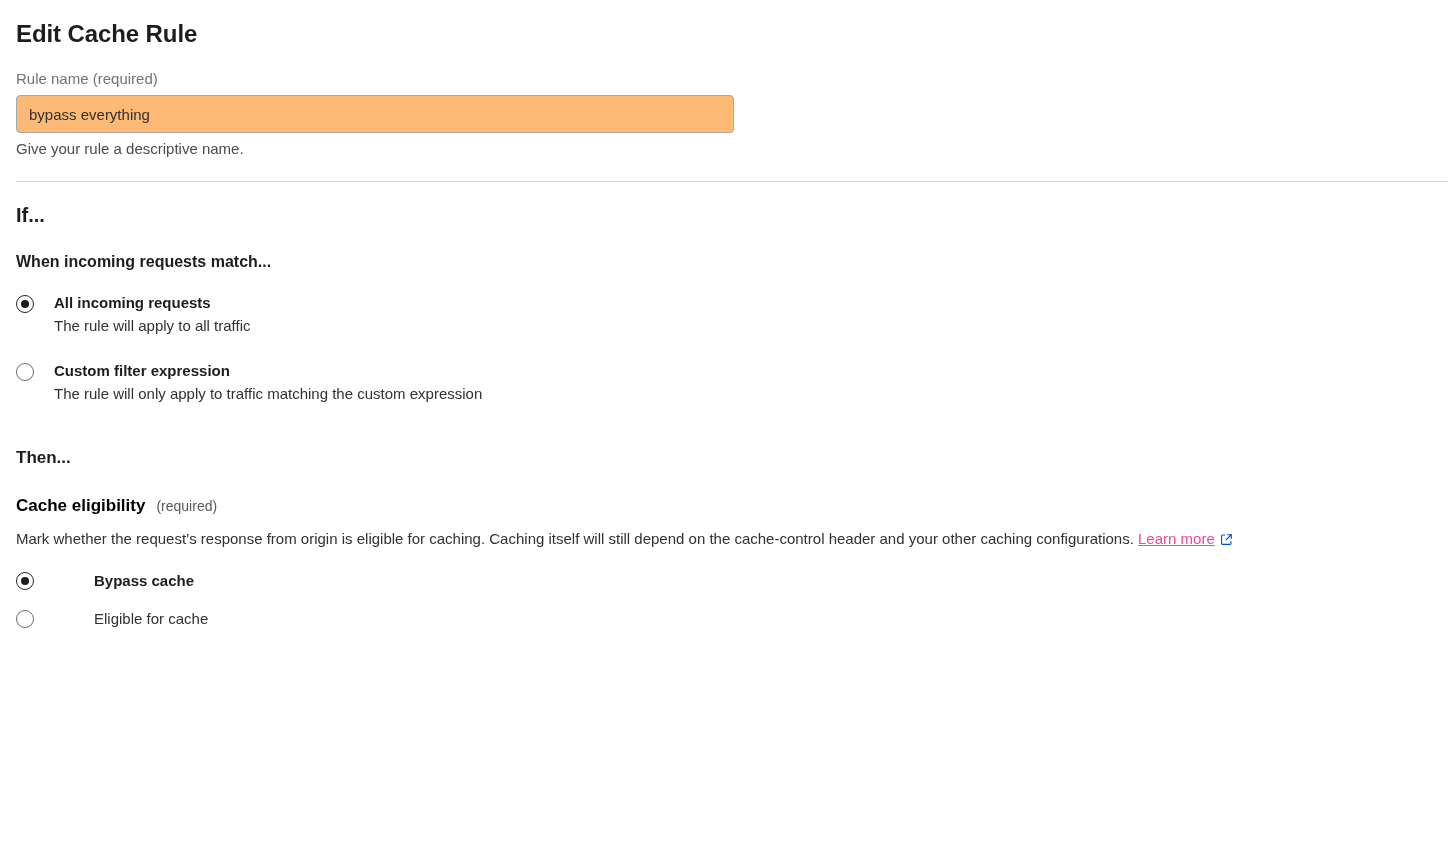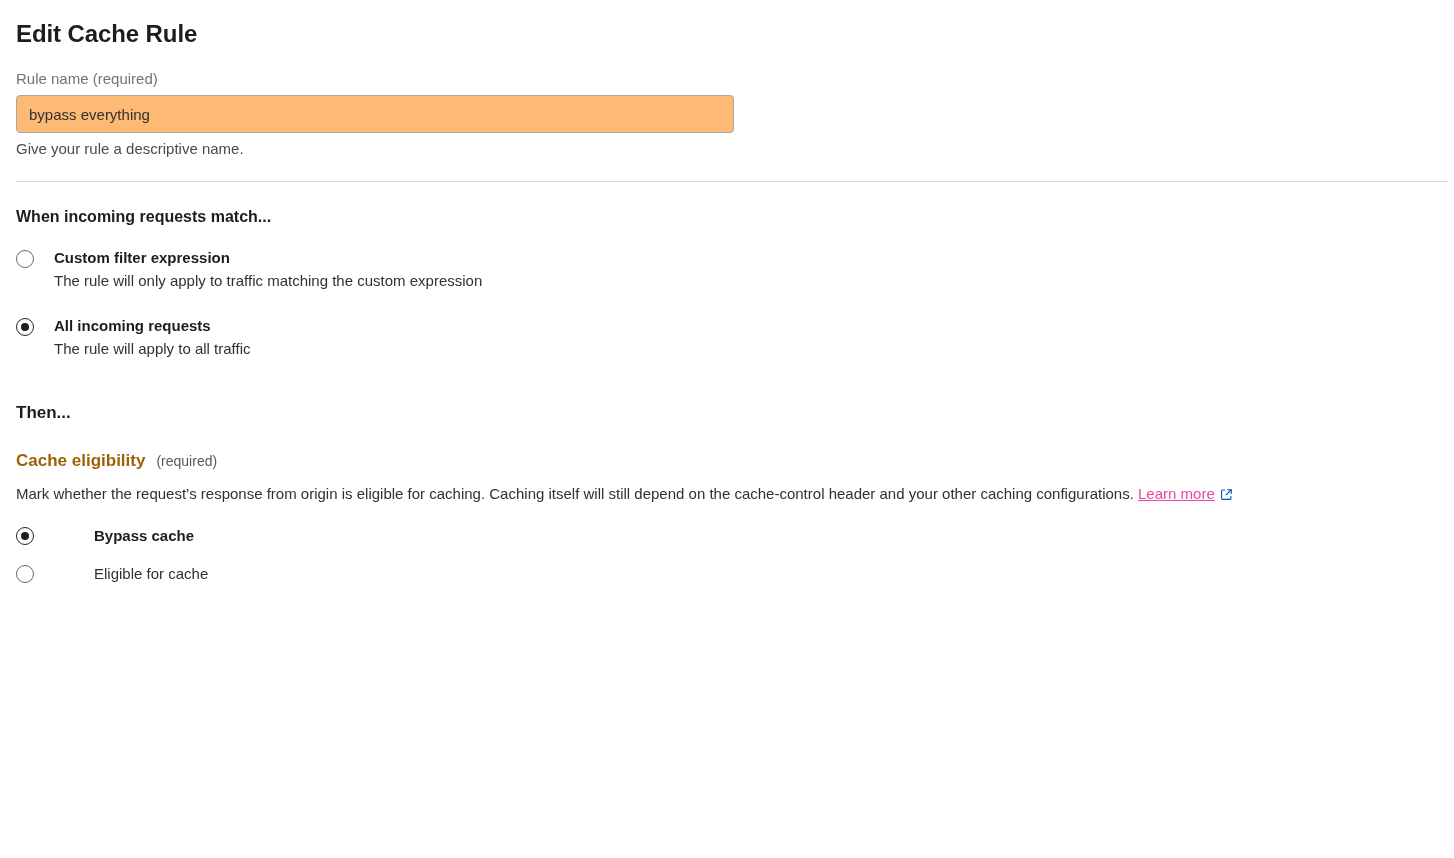--- a/index.html
+++ b/index.html
@@ -119,21 +119,21 @@
     margin: 44px 0 0 0;
   }
   .cache-elig-row {
     display: flex;
     align-items: baseline;
     margin: 28px 0 0 0;
   }
   .cache-elig-title {
     font-size: 17px;
     font-weight: bold;
-    color: #a16207;
+    color: #000000;
   }
   .cache-elig-required {
     font-size: 14px;
     color: #595959;
     margin-left: 11px;
   }
   .desc-paragraph {
     font-size: 15px;
     color: #313131;
     line-height: 1.45;
@@ -176,38 +176,39 @@
   <h1 class="page-title">Edit Cache Rule</h1>
 
   <div>
     <div class="field-label">Rule name (required)</div>
     <input class="text-input" type="text" value="bypass everything" style="">
     <div class="helper-text">Give your rule a descriptive name.</div>
   </div>
 
   <hr class="divider">
 
+  <h2 class="section-heading">If...</h2>
 
   <h3 class="subsection-heading">When incoming requests match...</h3>
 
   <div class="radio-group">
+
+    <div class="radio-row">
+      <span class="radio-outer checked"></span>
+      <span class="radio-texts">
+        <span class="radio-title" style="display:block">All incoming requests</span>
+        <span class="radio-desc" style="display:block">The rule will apply to all traffic</span>
+      </span>
+    </div>
 
     <div class="radio-row">
       <span class="radio-outer"></span>
       <span class="radio-texts">
         <span class="radio-title" style="display:block">Custom filter expression</span>
         <span class="radio-desc" style="display:block">The rule will only apply to traffic matching the custom expression</span>
-      </span>
-    </div>
-
-    <div class="radio-row">
-      <span class="radio-outer checked"></span>
-      <span class="radio-texts">
-        <span class="radio-title" style="display:block">All incoming requests</span>
-        <span class="radio-desc" style="display:block">The rule will apply to all traffic</span>
       </span>
     </div>
 
   </div>
 
   <h2 class="then-heading">Then...</h2>
 
   <div class="cache-elig-row">
     <span class="cache-elig-title">Cache eligibility</span>
     <span class="cache-elig-required">(required)</span>

